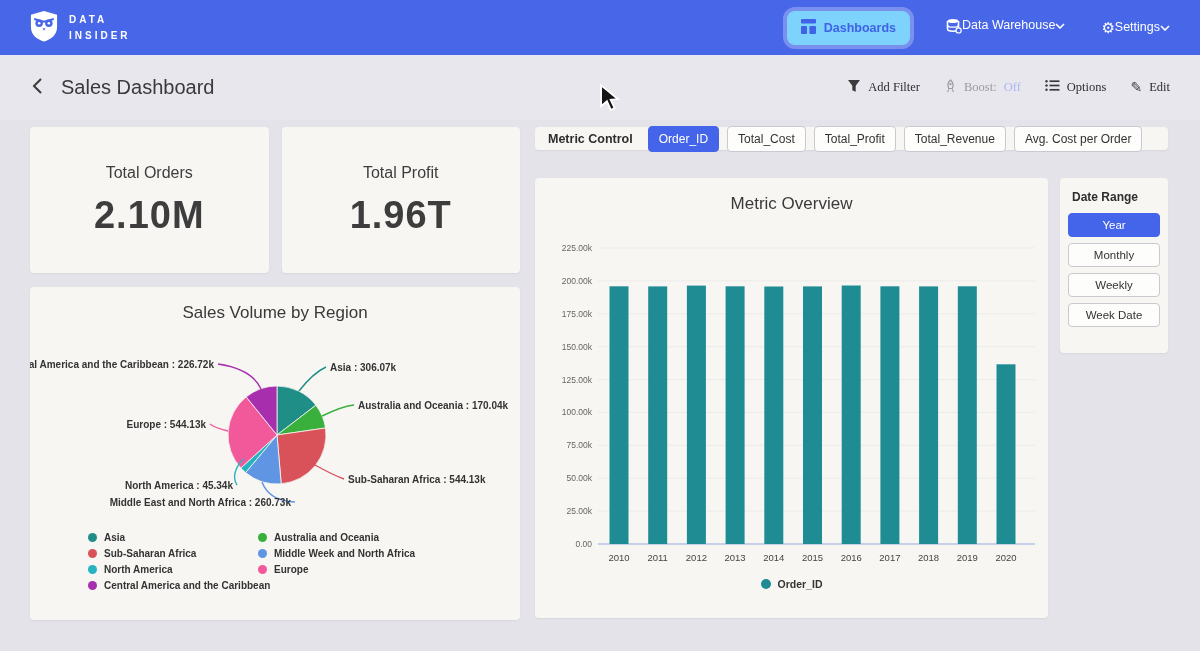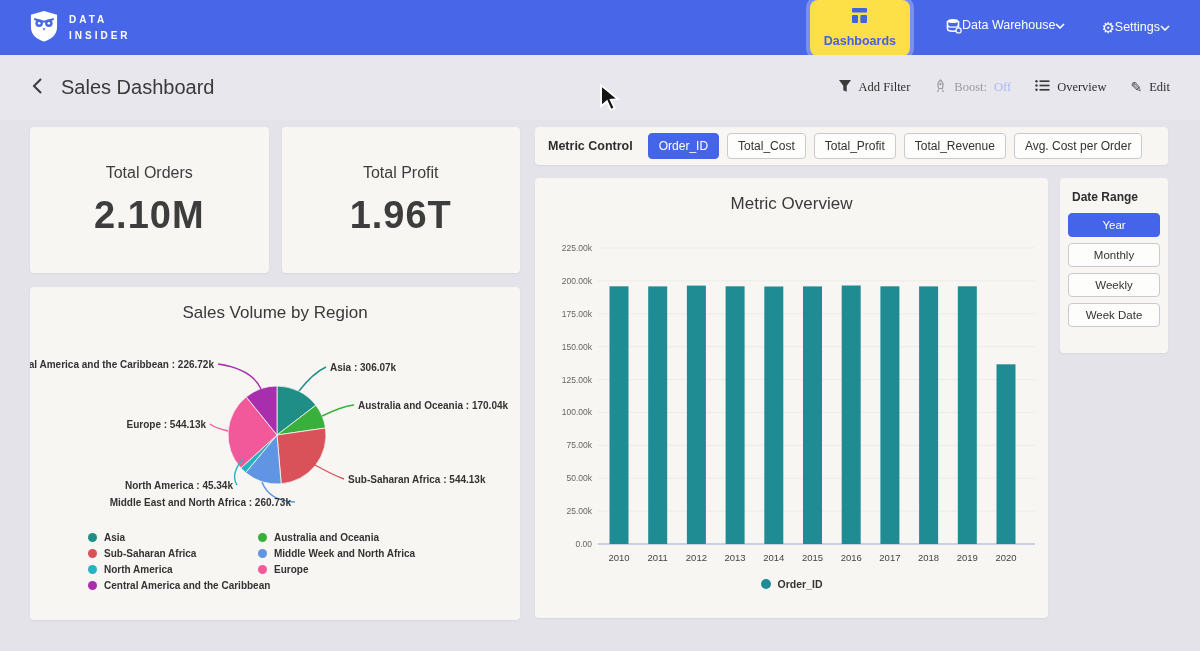--- a/index.html
+++ b/index.html
@@ -17,24 +17,23 @@
   .topnav {
     position:absolute; top:0; left:0; right:0; height:55px;
     background:#4766e8; display:flex; align-items:center;
     justify-content:space-between; padding:0 30px;
   }
   .brand { display:flex; align-items:center; gap:11px; }
   .brand-text { color:#fff; font-size:10px; font-weight:bold; letter-spacing:3px; line-height:1.55; }
   .nav-actions { display:flex; align-items:center; gap:36px; }
   .nav-pill {
     display:flex; align-items:center; gap:8px;
-    background:#fde047; color:#3f62e6; border:none; border-radius:8px;
+    background:#7dd3fc; color:#3f62e6; border:none; border-radius:8px;
     padding:8px 14px; font-size:12.5px; font-weight:600;
     box-shadow:0 0 0 4px rgba(255,255,255,0.28);
-    flex-direction:column;
   }
   .nav-link {
     display:flex; gap:0; background:none; border:none;
     color:#fff; font-size:12.5px; font-weight:500; padding:0;
   }
   .gear-glyph { font-size:15px; line-height:1; }
 
   
   .subheader {
     position:absolute; top:55px; left:0; right:0; height:65px;
@@ -63,21 +62,21 @@
 
   
   .pie-card { left:30px; top:287px; width:490px; height:333px; }
   #pie-svg { position:absolute; left:0; top:0; width:490px; height:333px; }
   #pie-svg text, #bar-svg text { font-family:"Liberation Sans", sans-serif; }
   #pie-legend { position:absolute; left:0; top:245px; right:0; bottom:0; }
   .plegend-item { position:absolute; display:flex; align-items:center; gap:7px; font-size:10px; font-weight:bold; color:#333; }
   .pdot { width:9px; height:9px; border-radius:50%; flex:0 0 auto; }
 
   
-  .metric-bar { left:535px; top:127px; width:633px; height:38px; display:flex; align-items:center; gap:8px; padding:0 13px; }
+  .metric-bar { left:535px; top:127px; width:633px; height:23px; display:flex; align-items:center; gap:8px; padding:0 13px; }
   .metric-label { font-size:12.5px; font-weight:600; color:#2e2e2e; margin-right:7px; }
   .chip {
     font-size:12px; color:#333; background:#fdfdfc; border:1px solid #c9c9cf;
     border-radius:4px; padding:5px 10px; white-space:nowrap;
   }
   .chip.selected { background:#4465e9; border-color:#4465e9; color:#fff; }
 
   
   .bar-card { left:535px; top:178px; width:513px; height:440px; }
   #bar-svg { position:absolute; left:0; top:0; width:513px; height:440px; }
@@ -196,21 +195,21 @@
         <span>
           <svg width="15" height="13" viewBox="0 0 15 13">
             <circle cx="1.5" cy="2.2" r="1.2" fill="#3a3a3a"></circle>
               <line x1="4.5" y1="2.2" x2="14.5" y2="2.2" stroke="#3a3a3a" stroke-width="1.7"></line>
             <circle cx="1.5" cy="6.5" r="1.2" fill="#3a3a3a"></circle>
               <line x1="4.5" y1="6.5" x2="14.5" y2="6.5" stroke="#3a3a3a" stroke-width="1.7"></line>
             <circle cx="1.5" cy="10.8" r="1.2" fill="#3a3a3a"></circle>
               <line x1="4.5" y1="10.8" x2="14.5" y2="10.8" stroke="#3a3a3a" stroke-width="1.7"></line>
           </svg>
         </span>
-        <span>Overview</span>
+        <span>Options</span>
       </button>
       <button class="haction">
         <span class="pencil-glyph">✎</span>
         <span>Edit</span>
       </button>
     </div>
   </div>
 
   <div id="kpi-row">
       <div class="kpi-card">

